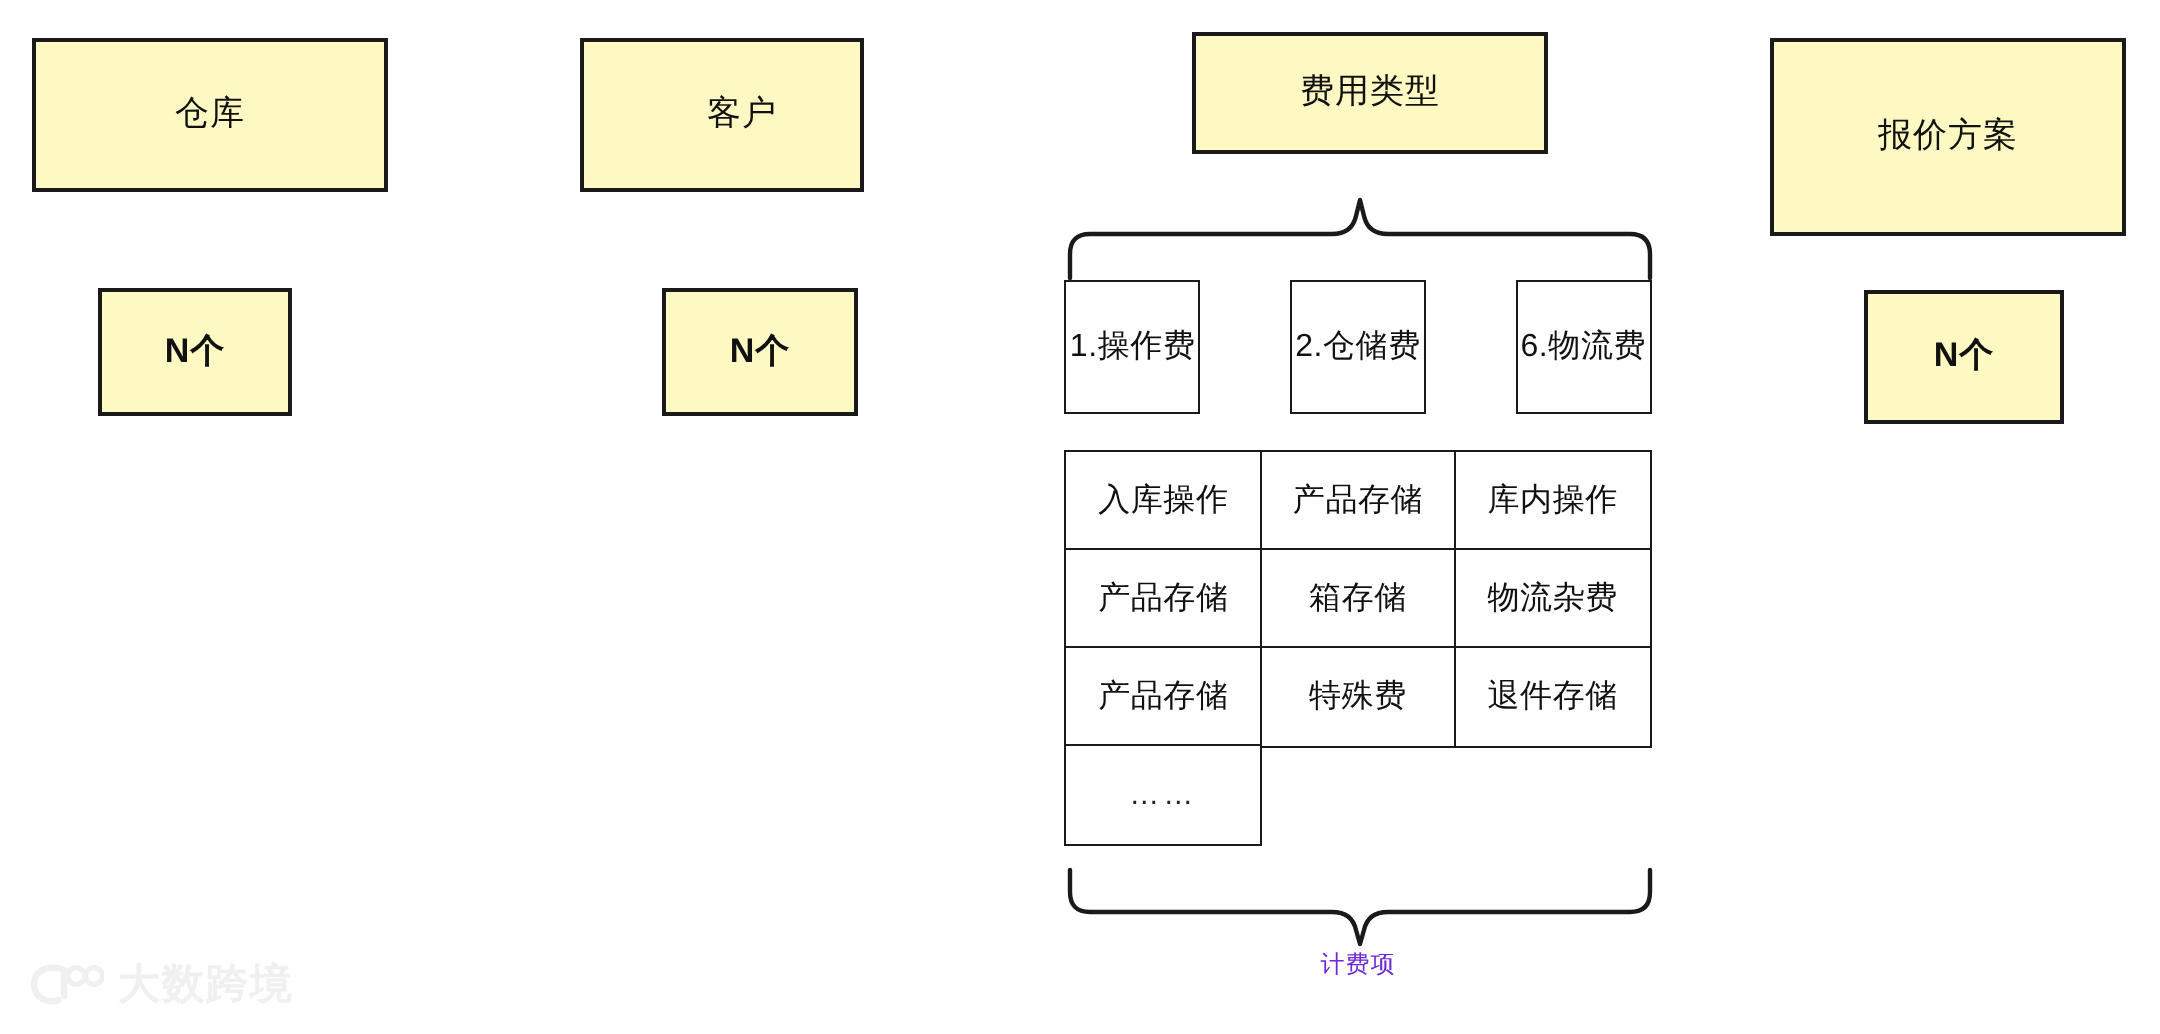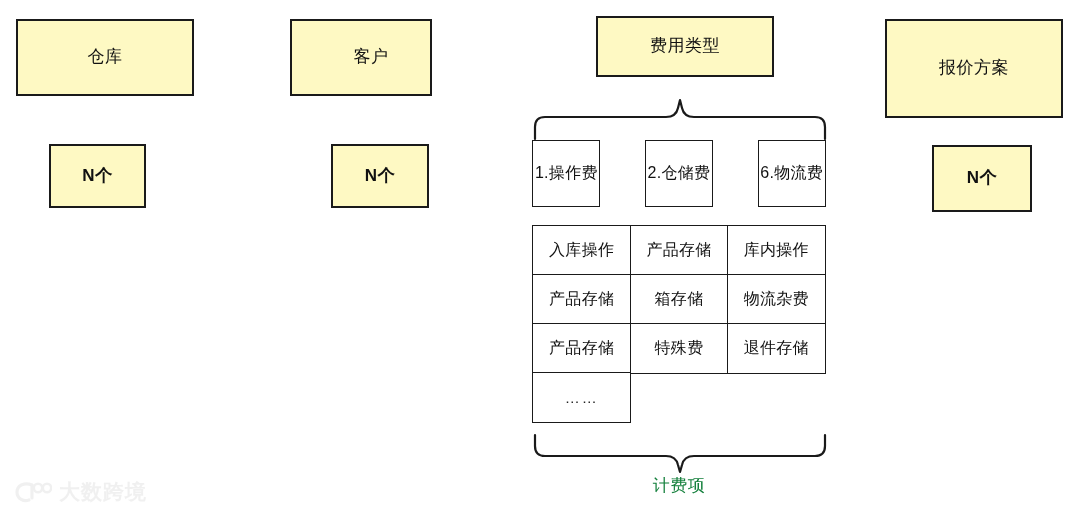--- a/index.html
+++ b/index.html
@@ -70,22 +70,22 @@
   .brace {
     position: absolute;
     pointer-events: none;
   }
   .brace svg {
     display: block;
     overflow: visible;
   }
   .brace-label {
     position: absolute;
-    font-size: 17px;
-    color: #15803d;
+    font-size: 12px;
+    color: #6d28d9;
     text-align: center;
     letter-spacing: 0.5px;
   }
   .watermark {
     position: absolute;
     display: flex;
     align-items: center;
     gap: 7px;
     opacity: 0.5;
     user-select: none;

